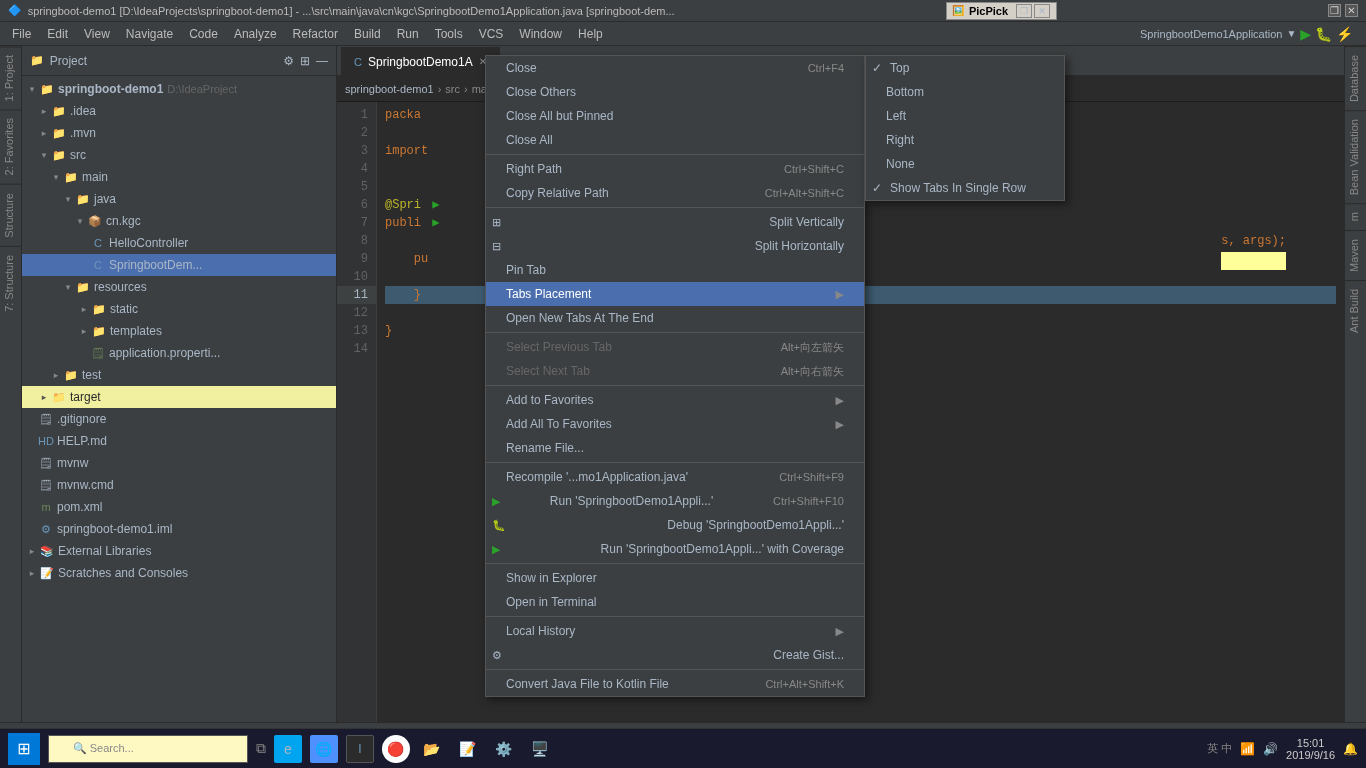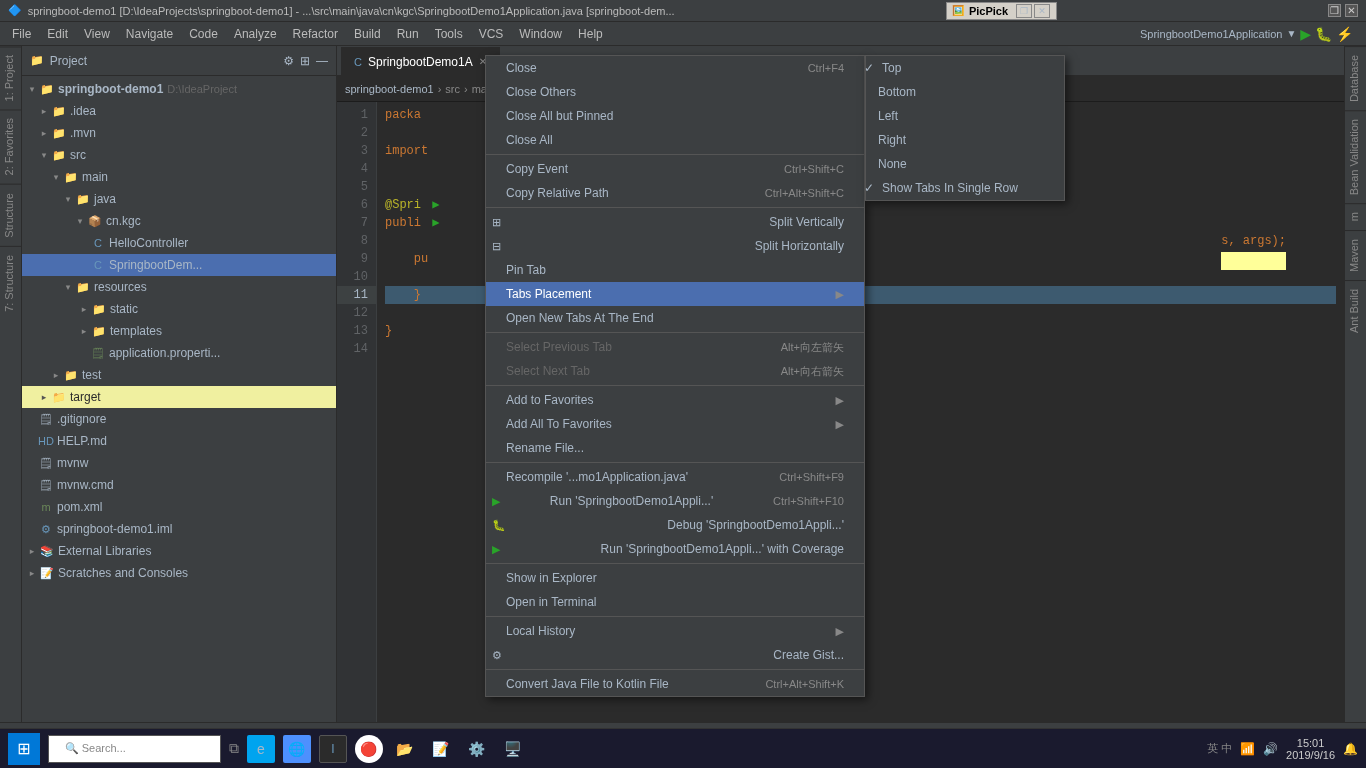--- a/index.html
+++ b/index.html
@@ -298,21 +298,21 @@
       left: 865px;
       width: 200px;
       background: #3c3f41;
       border: 1px solid #555;
       box-shadow: 3px 3px 8px rgba(0,0,0,0.5);
       z-index: 101;
       font-size: 12px;
       color: #a9b7c6;
     }
     .submenu-item {
-      padding: 4px 12px;
+      padding: 4px 20px;
       cursor: pointer;
       display: flex;
       align-items: center;
       height: 24px;
       gap: 6px;
     }
     .submenu-item.checked::before {
       content: '✓';
       margin-left: -14px;
       margin-right: 2px;
@@ -698,21 +698,21 @@
     <span>Close Others</span>
   </div>
   <div class="context-menu-item">
     <span>Close All but Pinned</span>
   </div>
   <div class="context-menu-item">
     <span>Close All</span>
   </div>
   <div class="context-menu-separator"></div>
   <div class="context-menu-item">
-    <span>Copy Event</span>
+    <span>Right Path</span>
     <span class="menu-shortcut">Ctrl+Shift+C</span>
   </div>
   <div class="context-menu-item">
     <span>Copy Relative Path</span>
     <span class="menu-shortcut">Ctrl+Alt+Shift+C</span>
   </div>
   <div class="context-menu-separator"></div>
   <div class="context-menu-item">
     <span class="icon-left">⊞</span>
     <span>Split Vertically</span>
@@ -810,21 +810,21 @@
     <span>None</span>
   </div>
   <div class="submenu-item checked">
     <span>Show Tabs In Single Row</span>
   </div>
 </div>
 
 <div style="position:fixed;bottom:0;left:0;width:1366px;height:40px;background:#1a1a2e;display:flex;align-items:center;justify-content:space-between;padding:0 8px;z-index:300;border-top:1px solid #333;">
   <div style="display:flex;align-items:center;gap:8px;">
     <div style="width:32px;height:32px;background:#0078d7;display:flex;align-items:center;justify-content:center;cursor:pointer;font-size:16px;color:white;">⊞</div>
-    <div style="width:173px;height:28px;background:#ffffff;border:1px solid #555;display:flex;align-items:center;padding:0 16px;color:#888;font-size:11px;cursor:text;">🔍 Search...</div>
+    <div style="width:200px;height:28px;background:#fef9c3;border:1px solid #555;display:flex;align-items:center;padding:0 24px;color:#888;font-size:11px;cursor:text;">🔍 Search...</div>
     <div style="cursor:pointer;font-size:14px;color:#888;">⧉</div>
 
     <div style="width:28px;height:28px;background:#00a4ef;display:flex;align-items:center;justify-content:center;font-size:14px;cursor:pointer;border-radius:2px;">e</div>
     <div style="width:28px;height:28px;background:#4d90fe;display:flex;align-items:center;justify-content:center;font-size:14px;cursor:pointer;border-radius:2px;">🌐</div>
     <div style="width:28px;height:28px;background:#2b2b2b;border:1px solid #555;display:flex;align-items:center;justify-content:center;font-size:12px;cursor:pointer;border-radius:2px;color:#6897bb;">I</div>
     <div style="width:28px;height:28px;background:#fff;display:flex;align-items:center;justify-content:center;font-size:14px;cursor:pointer;border-radius:14px;">🔴</div>
     <div style="width:28px;height:28px;display:flex;align-items:center;justify-content:center;font-size:14px;cursor:pointer;">📂</div>
     <div style="width:28px;height:28px;display:flex;align-items:center;justify-content:center;font-size:14px;cursor:pointer;">📝</div>
     <div style="width:28px;height:28px;display:flex;align-items:center;justify-content:center;font-size:14px;cursor:pointer;">⚙️</div>
     <div style="width:28px;height:28px;display:flex;align-items:center;justify-content:center;font-size:14px;cursor:pointer;">🖥️</div>

